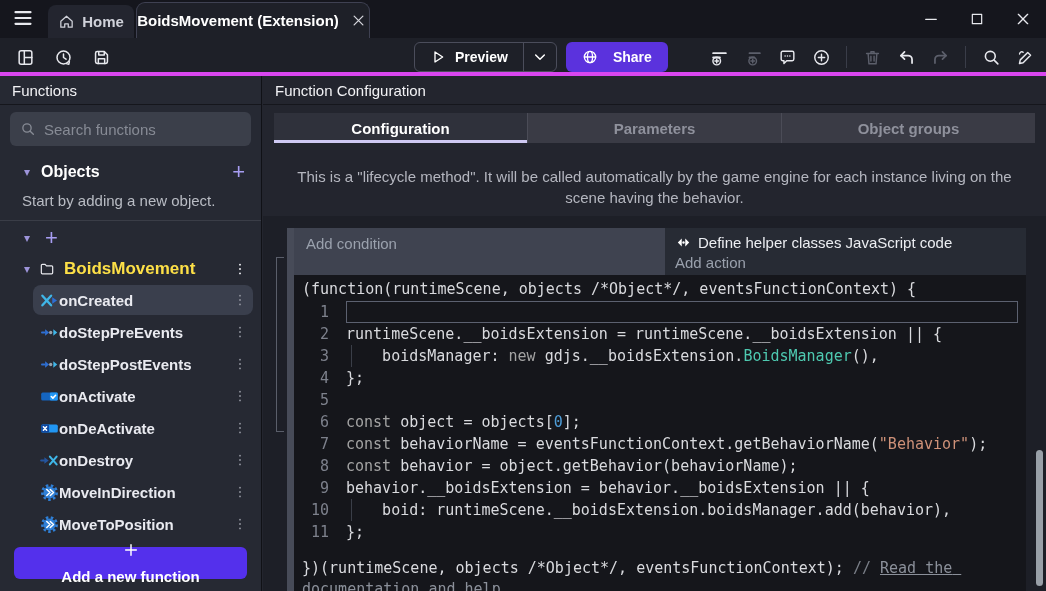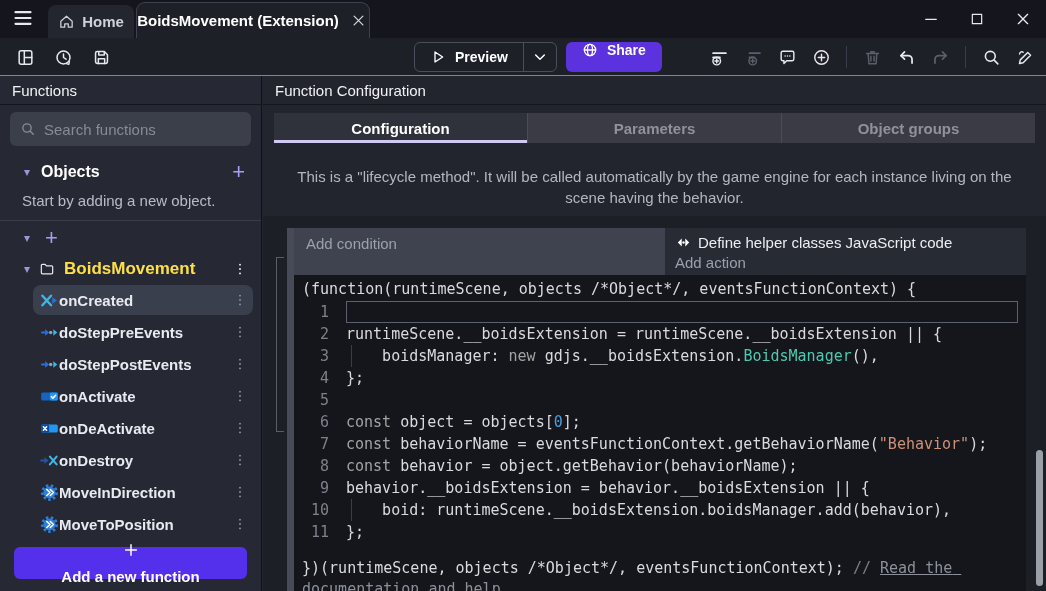--- a/index.html
+++ b/index.html
@@ -10,32 +10,32 @@
   
   .titlebar { position:absolute; top:0; left:0; right:0; height:38px; background:#15161d; }
   .hamburger { position:absolute; left:9px; top:8px; width:28px; height:22px; color:#e8e9ee; background:none; border:none; cursor:pointer; }
   .tab-home { position:absolute; left:48px; top:5px; height:33px; width:86px; background:#23252f; border-radius:8px 8px 0 0; display:flex; align-items:center; justify-content:center; gap:7px; color:#cfd1d9; font-size:15px; font-weight:600; border:none; cursor:pointer; }
   .tab-active { position:absolute; left:136px; top:2px; height:36px; width:234px; background:#1e2028; border:1px solid #3f4152; border-bottom:none; border-radius:9px 9px 0 0; display:flex; align-items:center; justify-content:center; gap:10px; color:#ffffff; font-size:15px; font-weight:700; }
   .tab-close { background:none; border:none; color:#d6d7dd; width:20px; height:20px; padding:2px; cursor:pointer; }
   .winctl { position:absolute; top:0; height:38px; width:46px; display:flex; align-items:center; justify-content:center; background:none; border:none; color:#e8e9ee; cursor:pointer; }
   .winctl svg { width:16px; height:16px; }
 
   
-  .toolbar { position:absolute; top:38px; left:0; right:0; height:38px; background:#1e2028; border-bottom:1px solid #d946ef; }
+  .toolbar { position:absolute; top:38px; left:0; right:0; height:38px; background:#1e2028; border-bottom:4px solid #d946ef; }
   .tb-left { position:absolute; left:10px; top:0; height:38px; display:flex; align-items:center; gap:8px; }
   .tb-center { position:absolute; left:414px; top:4px; display:flex; align-items:center; gap:9px; }
   .tb-right { position:absolute; right:6px; top:0; height:38px; display:flex; align-items:center; gap:4px; }
   .tbtn { width:30px; height:30px; display:flex; align-items:center; justify-content:center; background:none; border:none; color:#e8e9ee; cursor:pointer; border-radius:4px; }
   .tbtn svg { width:19px; height:19px; }
   .tbtn.dis { color:#5c5f6b; cursor:default; }
   .tsep { width:1px; height:22px; background:#3a3d49; margin:0 6px; }
   .preview-btn { display:flex; align-items:stretch; height:30px; border:1px solid #4b4d5b; border-radius:6px; background:transparent; color:#fff; overflow:hidden; }
   .preview-main { display:flex; align-items:center; gap:9px; padding:0 15px; background:none; border:none; color:#fff; font-size:14px; font-weight:700; cursor:pointer; }
   .preview-arrow { display:flex; align-items:center; padding:0 8px; background:none; border:none; border-left:1px solid #4b4d5b; color:#fff; cursor:pointer; }
-  .share-btn { display:flex; align-items:flex-start; gap:9px; height:30px; padding:0 16px; border:none; border-radius:6px; background:#5b32dd; color:#fff; font-size:14px; font-weight:700; cursor:pointer; }
+  .share-btn { display:flex; align-items:center; gap:15px; height:30px; padding:0 16px; border:none; border-radius:6px; background:#5b32dd; color:#fff; font-size:14px; font-weight:700; cursor:pointer; }
   .preview-main svg, .preview-arrow svg, .share-btn svg { width:16px; height:16px; }
 
   
   .sidebar { position:absolute; top:76px; left:0; bottom:0; width:262px; background:#262933; border-right:1px solid #101116; }
   .panel-header { height:29px; display:flex; align-items:center; padding:0 12px; font-size:15px; color:#f2f2f5; border-bottom:1px solid #15161c; }
   .searchbox { position:absolute; left:10px; right:10px; top:36px; height:34px; background:#3b3f4a; border-radius:6px; display:flex; align-items:center; padding:0 10px; gap:8px; color:#878b95; }
   .searchbox svg { width:16px; height:16px; flex:none; }
   .searchbox input { flex:1; background:transparent; border:none; outline:none; color:#e2e3e8; font-size:15px; font-family:"Liberation Sans",sans-serif; }
   .searchbox input::placeholder { color:#878b95; }
   .sec-row { position:absolute; left:0; right:0; height:28px; display:flex; align-items:center; padding:0 12px 0 24px; }

